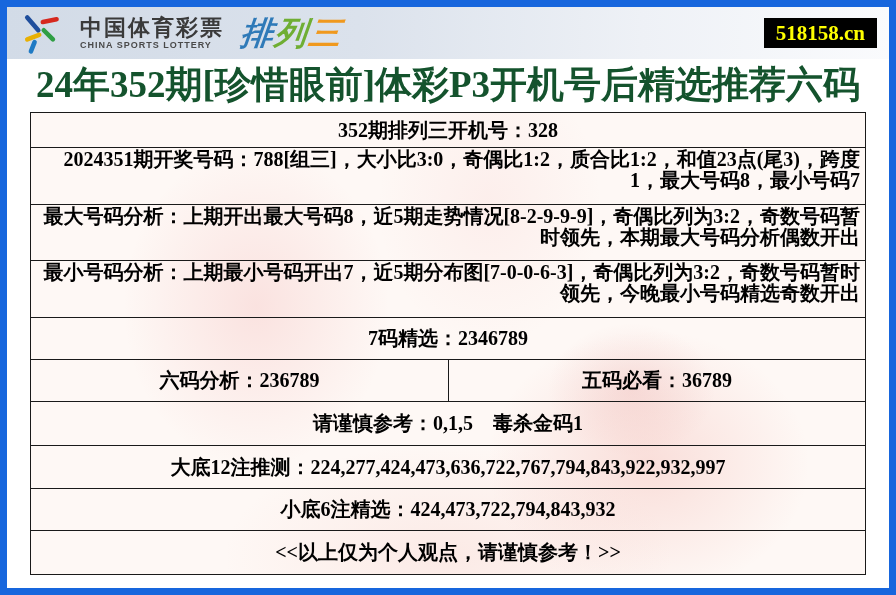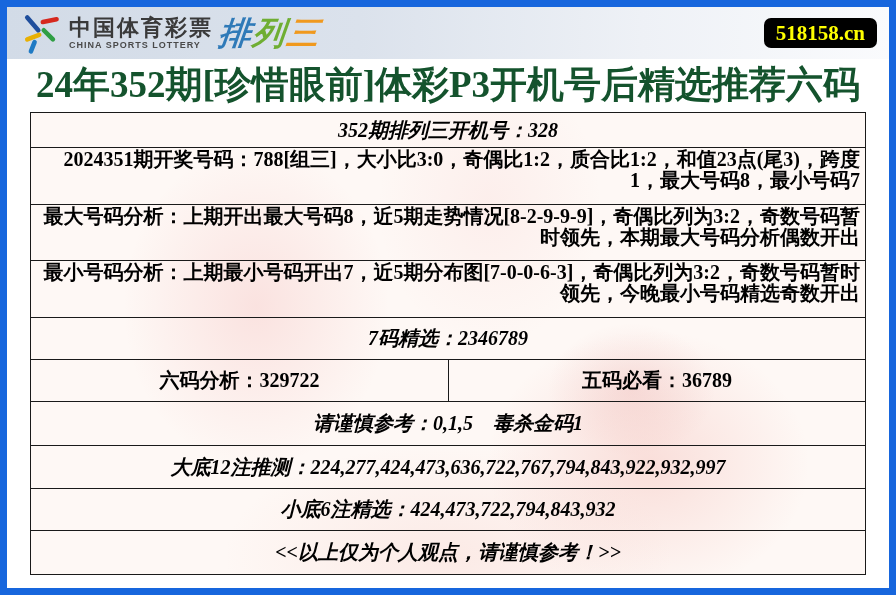--- a/index.html
+++ b/index.html
@@ -12,21 +12,21 @@
     font-family:"Liberation Serif","DejaVu Serif",serif;
     overflow:hidden;
   }
   
   .header{
     position:relative;
     height:52px;
     background:linear-gradient(90deg,#d2dbe7 0%,#dbe2ec 40%,#eef1f6 72%,#fafbfd 100%);
     display:flex;align-items:center;
   }
-  .logo{display:flex;align-items:center;margin-left:12px;}
+  .logo{display:flex;align-items:center;margin-left:12px;gap:11px;}
   .logo-icon{width:44px;height:44px;flex:0 0 auto;}
   .logo-text{margin-left:6px;line-height:1;}
   .logo-cn{
     font-family:"Liberation Sans","DejaVu Sans",sans-serif;
     font-weight:bold;font-size:22px;color:#3a3a3a;letter-spacing:2px;
   }
   .logo-en{
     font-family:"Liberation Sans","DejaVu Sans",sans-serif;
     font-weight:bold;font-size:9px;color:#4a4a4a;letter-spacing:1px;margin-top:2px;
   }
@@ -39,21 +39,20 @@
   }
   .brand .b1{color:#2f7ab8;}
   .brand .b2{color:#6fae33;}
   .brand .b3{color:#f0991e;}
   .badge{
     position:absolute;top:11px;right:12px;
     background:#000000;color:#ffff00;
     font-family:"Liberation Serif","DejaVu Serif",serif;
     font-weight:bold;font-size:21px;line-height:1;
     padding:5px 12px 4px 12px;
-    border-radius:7px;
   }
   
   .title{
     margin:4px 0 5px 0;
     text-align:center;
     font-size:37px;line-height:44px;
     font-weight:bold;
     color:#14532d;
     letter-spacing:0px;
     white-space:nowrap;
@@ -75,21 +74,21 @@
     font-size:20px;
     font-weight:bold;
     color:#000;
   }
   .row{
     box-sizing:border-box;
     border-bottom:1px solid #1a1a1a;
     overflow:hidden;
   }
   .row:last-child{border-bottom:none;}
-  .row.center{display:flex;align-items:center;justify-content:center;text-align:center;font-style:italic;}
+  .row.center{display:flex;align-items:center;justify-content:center;text-align:center;}
   .row.left{padding:1px 5px 0 5px;line-height:21px;text-align:right;}
   .r1{height:35px;}
   .r2{height:57px;}
   .r3{height:56px;}
   .r4{height:57px;}
   .r5{height:42px;}
   .r6{height:42px;display:flex;}
   .r7{height:44px;}
   .r8{height:43px;}
   .r9{height:42px;}
@@ -126,21 +125,21 @@
 
   <div class="title">24年352期[珍惜眼前]体彩P3开机号后精选推荐六码</div>
 
   <div class="ptable">
     <div class="row center r1">352期排列三开机号：328</div>
     <div class="row left   r2">2024351期开奖号码：788[组三]，大小比3:0，奇偶比1:2，质合比1:2，和值23点(尾3)，跨度1，最大号码8，最小号码7</div>
     <div class="row left   r3">最大号码分析：上期开出最大号码8，近5期走势情况[8-2-9-9-9]，奇偶比列为3:2，奇数号码暂时领先，本期最大号码分析偶数开出</div>
     <div class="row left   r4">最小号码分析：上期最小号码开出7，近5期分布图[7-0-0-6-3]，奇偶比列为3:2，奇数号码暂时领先，今晚最小号码精选奇数开出</div>
     <div class="row center r5">7码精选：2346789</div>
     <div class="row r6">
-      <div class="cell left6">六码分析：329722</div>
+      <div class="cell left6">六码分析：236789</div>
       <div class="cell right">五码必看：36789</div>
     </div>
     <div class="row center r7">请谨慎参考：0,1,5　毒杀金码1</div>
     <div class="row center r8">大底12注推测：224,277,424,473,636,722,767,794,843,922,932,997</div>
     <div class="row center r9">小底6注精选：424,473,722,794,843,932</div>
     <div class="row center r10">&lt;&lt;以上仅为个人观点，请谨慎参考！&gt;&gt;</div>
   </div>
 
 </div>
 

